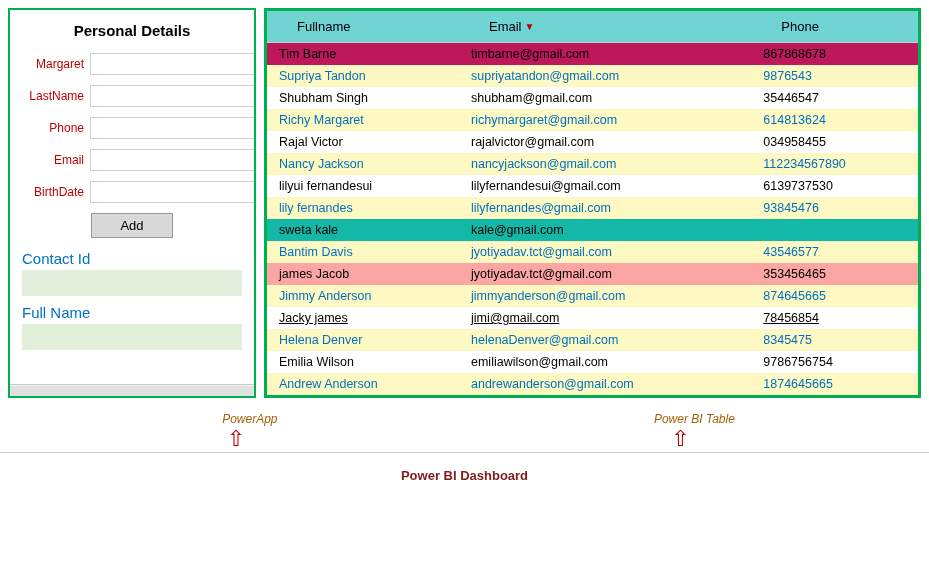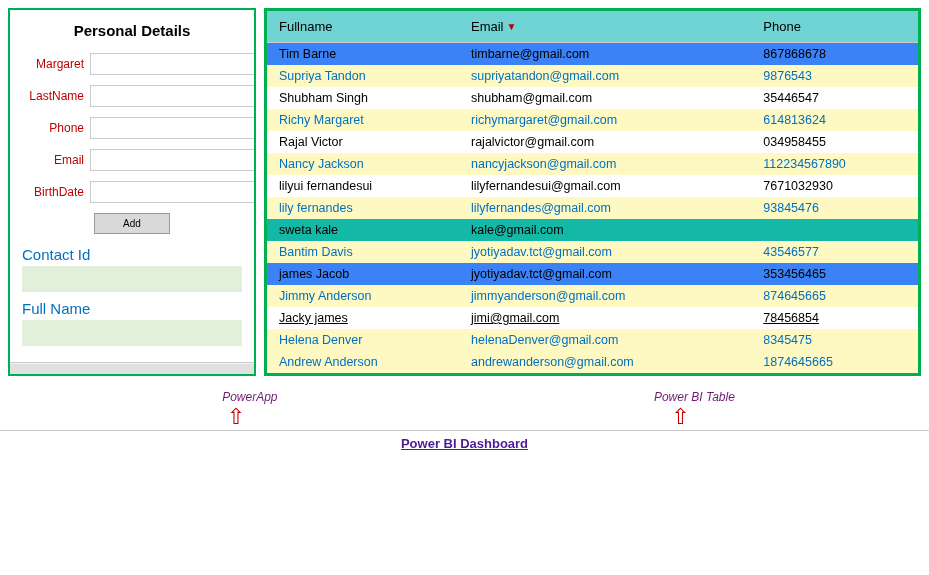--- a/index.html
+++ b/index.html
@@ -76,21 +76,21 @@
       font-size: 12px;
       padding: 2px 4px;
     }
 
     .add-btn {
       display: block;
       margin: 6px auto 12px auto;
       background: #d9d9d9;
       border: 1px solid #999;
       padding: 4px 28px;
-      font-size: 10px;
+      font-size: 13px;
       cursor: pointer;
       color: #000;
     }
 
     .contact-section {
       margin-top: 4px;
     }
 
     .contact-label {
       color: #0070c0;
@@ -140,21 +140,21 @@
     .data-table {
       width: 100%;
       border-collapse: collapse;
     }
 
     .data-table thead tr {
       background: #70d4d4;
     }
 
     .data-table thead th {
-      padding: 8px 12px;
+      padding: 8px 30px;
       text-align: left;
       font-weight: normal;
       font-size: 13px;
       color: #000;
       border-bottom: 1px solid #ccc;
     }
 
     .sort-arrow {
       color: #c00000;
       font-size: 10px;
@@ -191,41 +191,40 @@
     }
 
     .label-group {
       display: flex;
       flex-direction: column;
       align-items: center;
       gap: 2px;
     }
 
     .label-text {
-      color: #701a75;
+      color: #a16207;
       font-size: 12px;
       font-style: italic;
       margin-left: 28px;
     }
 
     .arrow-up {
       color: #c00000;
       font-size: 22px;
       line-height: 1;
     }
 
     
     .footer {
       text-align: center;
-      padding: 5px;
+      padding: 15px;
       border-top: 1px solid #ccc;
-      color: #4c1d95;
+      color: #7f1d1d;
       font-weight: bold;
       font-size: 13px;
-      text-decoration: underline;
     }
 
     
     .email-header {
       display: flex;
       align-items: center;
       gap: 3px;
     }
   </style>
 </head>
@@ -286,21 +285,21 @@
                 <div class="email-header">
                   <span>Email</span>
                   <span class="sort-arrow">▼</span>
                 </div>
               </th>
               <th>Phone</th>
             </tr>
           </thead>
           <tbody id="table-body">
 
-          <tr style="background: #3b82f6;">
+          <tr style="background: #be185d;">
                 <td>Tim Barne</td>
                 <td>timbarne@gmail.com</td>
                 <td>867868678</td>
               </tr>
               <tr class="teal-row">
                 <td>Supriya Tandon</td>
                 <td>supriyatandon@gmail.com</td>
                 <td>9876543</td>
               </tr>
               <tr style="background: rgb(255, 255, 255); border-radius: 6px;">
@@ -319,56 +318,61 @@
                 <td>034958455</td>
               </tr>
               <tr class="teal-row">
                 <td>Nancy Jackson</td>
                 <td>nancyjackson@gmail.com</td>
                 <td>112234567890</td>
               </tr>
               <tr style="background: rgb(255, 255, 255);">
                 <td>lilyui fernandesui</td>
                 <td>lilyfernandesui@gmail.com</td>
-                <td>7671032930</td>
+                <td>6139737530</td>
               </tr>
               <tr class="teal-row">
                 <td>lily fernandes</td>
                 <td>lilyfernandes@gmail.com</td>
                 <td>93845476</td>
               </tr>
               <tr style="background: #14b8a6;">
                 <td>sweta kale</td>
                 <td>kale@gmail.com</td>
                 <td></td>
               </tr>
               <tr class="teal-row">
                 <td>Bantim Davis</td>
                 <td>jyotiyadav.tct@gmail.com</td>
                 <td>43546577</td>
               </tr>
-              <tr style="background: #3b82f6;">
+              <tr style="background: #fca5a5;">
                 <td>james Jacob</td>
                 <td>jyotiyadav.tct@gmail.com</td>
                 <td>353456465</td>
               </tr>
               <tr class="teal-row">
                 <td>Jimmy Anderson</td>
                 <td>jimmyanderson@gmail.com</td>
                 <td>874645665</td>
               </tr>
               <tr style="background: rgb(255, 255, 255); text-decoration: underline;">
                 <td>Jacky james</td>
                 <td>jimi@gmail.com</td>
                 <td>78456854</td>
               </tr>
               <tr class="teal-row">
                 <td>Helena Denver</td>
                 <td>helenaDenver@gmail.com</td>
                 <td>8345475</td>
+              </tr>
+              <tr style="background: rgb(255, 255, 255);">
+                <td>Emilia Wilson</td>
+                <td>emiliawilson@gmail.com</td>
+                <td>9786756754</td>
               </tr>
               <tr class="teal-row">
                 <td>Andrew Anderson</td>
                 <td>andrewanderson@gmail.com</td>
                 <td>1874645665</td>
               </tr>
             </tbody>
         </table>
       </div>
     </div>

